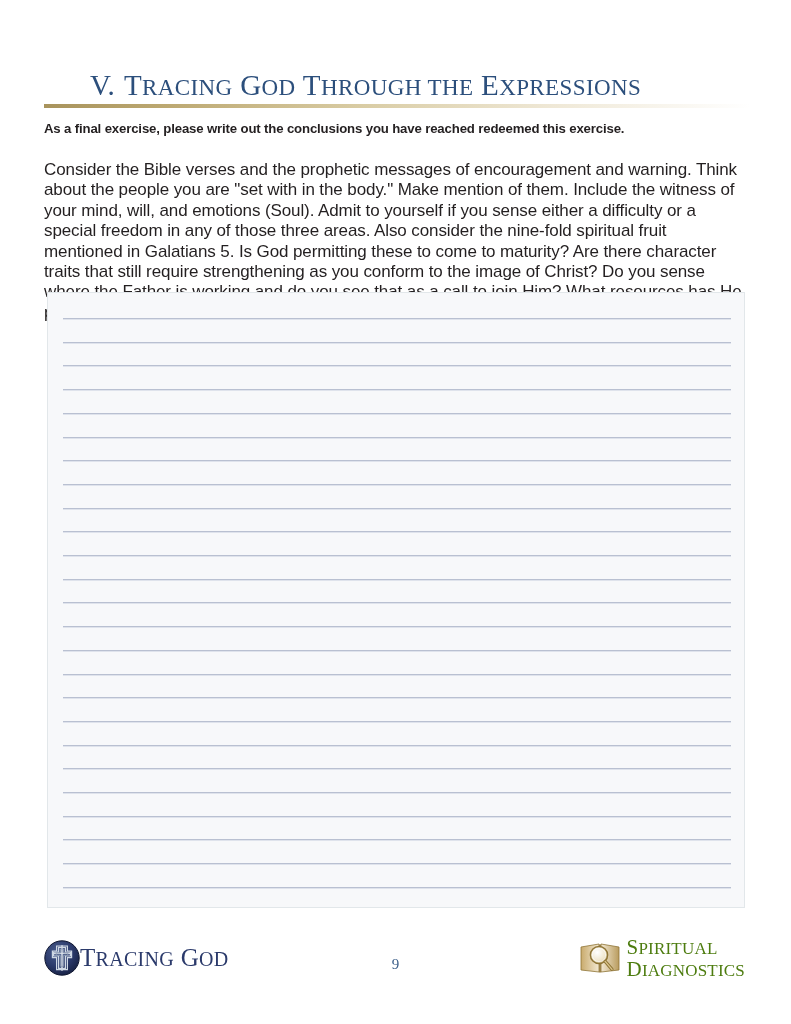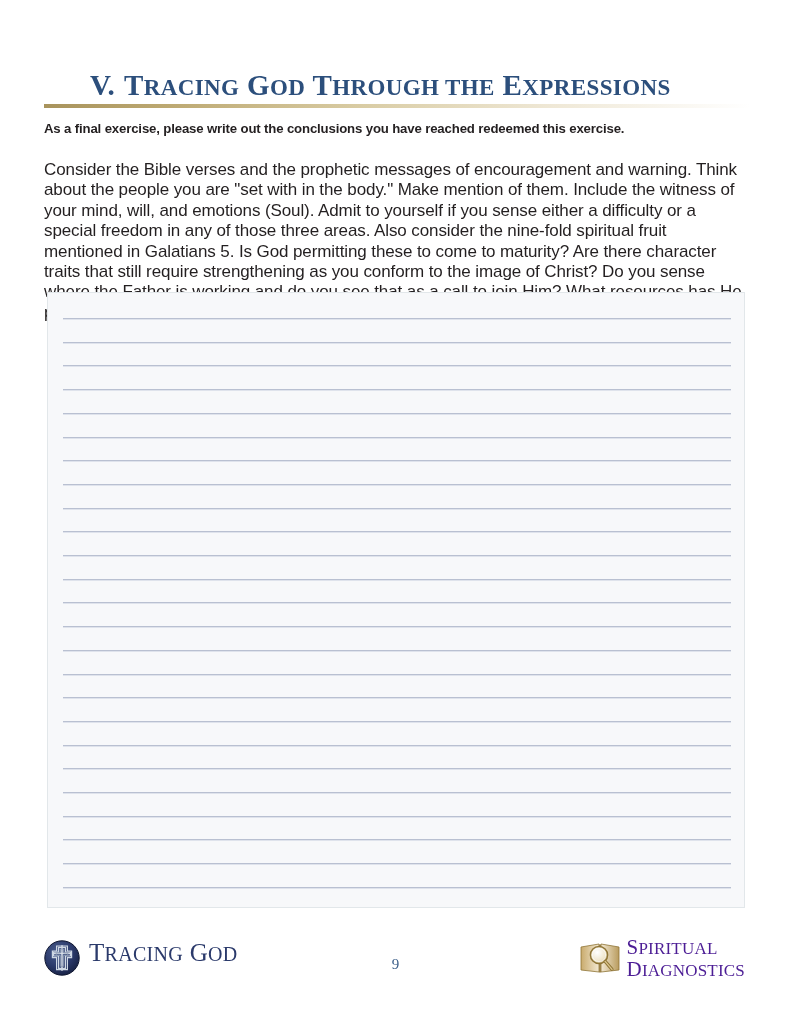--- a/index.html
+++ b/index.html
@@ -31,21 +31,20 @@
   }
   .heading {
     font-family: "Liberation Serif", serif;
     color: #2c4f7c;
     font-size: 29px;
     line-height: 33px;
     letter-spacing: 0.4px;
     white-space: pre;
     margin: 0;
     font-variant: normal;
-    font-weight: bold;
   }
   .heading .num {
     display: inline-block;
     width: 34px;
   }
   .heading .smallcaps-big {
     font-size: 29px;
   }
   .heading .smallcaps-sm {
     font-size: 23px;
@@ -131,21 +130,21 @@
     left: 0;
     top: 932px;
     width: 791px;
     height: 62px;
   }
   .footer-left {
     position: absolute;
     left: 44px;
     top: 8px;
     display: flex;
-    gap: 9px;
+    align-items: center;
   }
   .tg-logo {
     width: 36px;
     height: 36px;
     flex: 0 0 36px;
   }
   .tg-text {
     font-family: "Liberation Serif", serif;
     color: #2b3a6b;
     font-size: 25px;
@@ -175,21 +174,21 @@
     align-items: center;
     gap: 5px;
   }
   .sd-logo {
     width: 44px;
     height: 40px;
     flex: 0 0 44px;
   }
   .sd-text {
     font-family: "Liberation Serif", serif;
-    color: #4c1d95;
+    color: #4d7c0f;
     font-size: 21px;
     line-height: 21px;
     letter-spacing: 0.2px;
     white-space: nowrap;
   }
   .sd-text div { white-space: nowrap; }
   .sd-text .cap { font-size: 21px; }
   .sd-text .sc  { font-size: 17px; }
 </style>
 </head>

